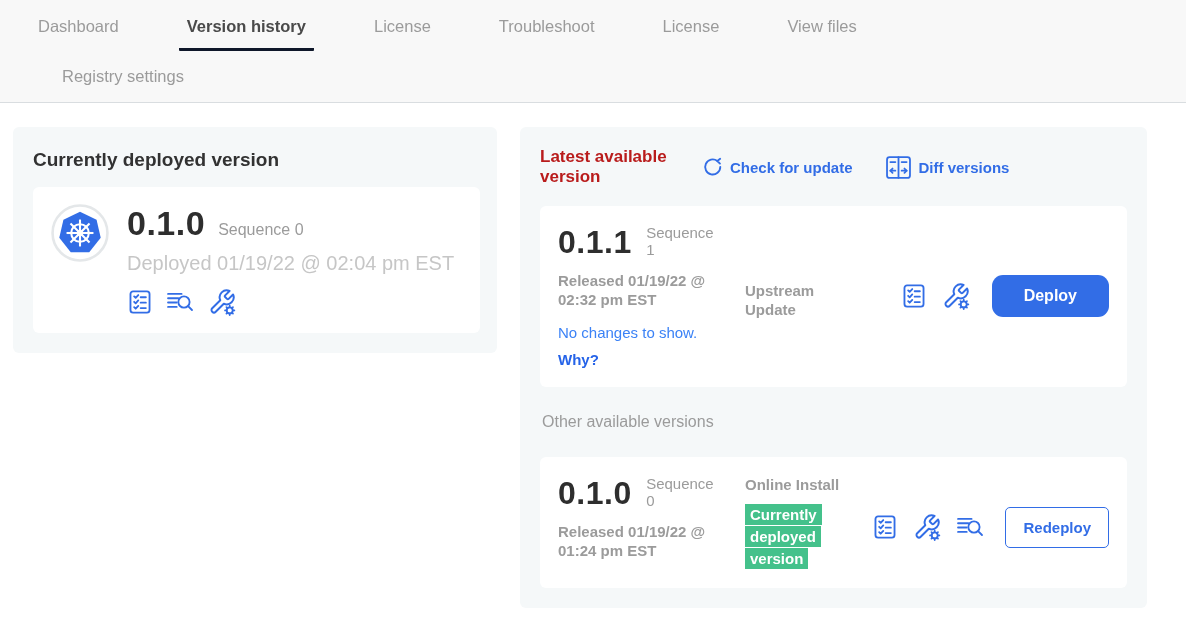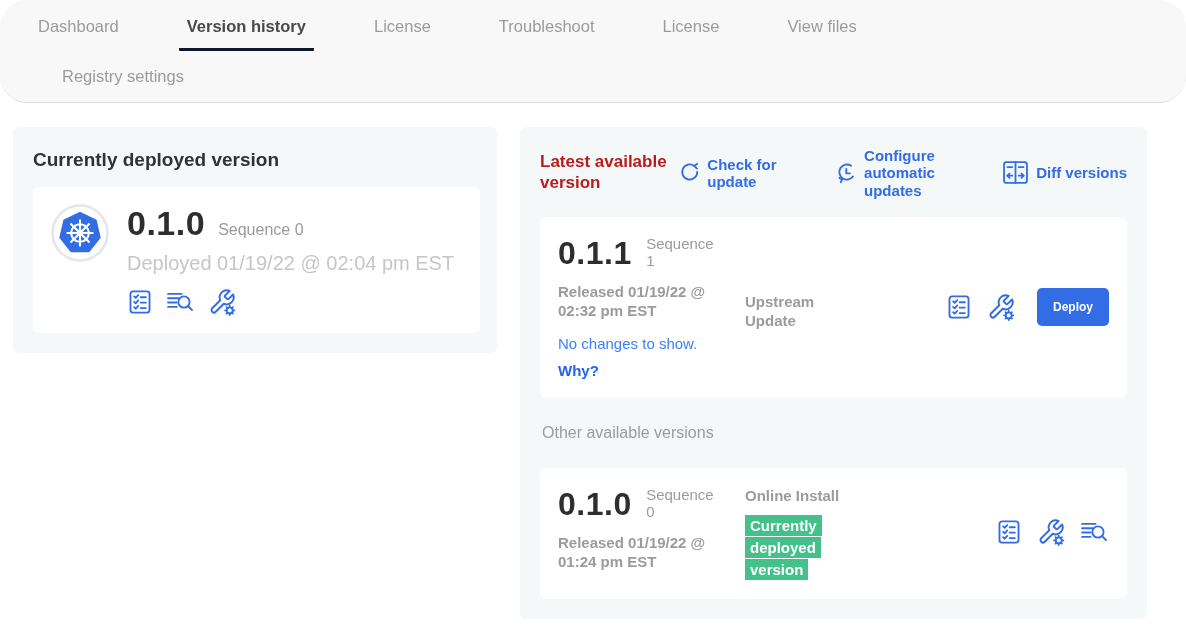--- a/index.html
+++ b/index.html
@@ -1,19 +1,19 @@
 <!DOCTYPE html>
 <html><head>
 <meta charset="utf-8">
 <style>
   * { box-sizing: border-box; margin: 0; padding: 0; }
   html,body { width:1186px; height:640px; background:#fff; font-family:"Liberation Sans", sans-serif; color:#323232; }
 
   
-  .topnav { background:#f8f8f8; border-bottom:1px solid #d9dde0; padding-top:14px;border-radius:27px; }
+  .topnav { background:#f8f8f8; border-bottom:1px solid #d9dde0; padding-top:14px; }
   .tabrow1 { display:flex; align-items:flex-start; padding-left:30px; }
   .tab { font-size:16.5px; color:#9b9b9b; padding:3px 8px 12px 8px; margin-right:52px; cursor:pointer; white-space:nowrap; }
   .tab.active { color:#4a4a4a; font-weight:bold; border-bottom:3px solid #0f172a; border-radius:0 0 1px 1px; }
   .tabrow2 { display:flex; padding:13px 0 16px 54px; }
 
   
   .main { display:flex; align-items:flex-start; gap:23px; padding:24px 16px 0 13px; }
   .panel { background:#f5f8f9; border-radius:6px; }
 
   
@@ -46,21 +46,21 @@
   .released { font-size:15px; font-weight:bold; color:#9b9b9b; margin-top:10px; width:185px; line-height:1.3; }
   .no-changes { font-size:15px; color:#3b82f6; margin-top:14px; }
   .why-link { font-size:15px; font-weight:bold; color:#2563e8; margin-top:10px; display:inline-block; cursor:pointer; }
   .vc-mid { width:110px; flex:0 0 110px; font-size:15px; font-weight:bold; color:#9b9b9b; line-height:1.3; }
   .mid-offset { margin-top:57px; }
   .badge-wrap { width:84px; margin-top:10px; }
   .badge { display:inline; background:#44c18b; color:#fff; font-weight:bold; font-size:15px; line-height:1.45; padding:2px 5px 2px 5px; -webkit-box-decoration-break:clone; box-decoration-break:clone; }
   .vc-right { margin-left:auto; display:flex; align-items:center; gap:15px; align-self:center; }
   .vc-right.top-align { align-self:flex-start; margin-top:32px; }
 
-  .btn-primary { background:#326de6; color:#fff; font-family:"Liberation Sans",sans-serif; font-weight:bold; font-size:12px; border:none; border-radius:5px; padding:12px 16px; margin-left:7px; cursor:pointer; }
+  .btn-primary { background:#326de6; color:#fff; font-family:"Liberation Sans",sans-serif; font-weight:bold; font-size:16px; border:none; border-radius:11px; padding:12px 32px; margin-left:7px; cursor:pointer; }
   .btn-outline { background:#fff; color:#326de6; font-family:"Liberation Sans",sans-serif; font-weight:bold; font-size:15px; border:1.5px solid #326de6; border-radius:5px; padding:11px 17px; margin-left:5px; cursor:pointer; }
 
   .other-title { font-size:16px; color:#9b9b9b; margin:26px 0 26px 2px; }
 </style>
 </head>
 <body>
 
 <header class="topnav">
   <div class="tabrow1">
     <div class="tab">Dashboard</div>
@@ -155,30 +155,20 @@
       <div class="hdr-link link-check">
         <span class="vicon">
           <svg width="21" height="23" viewBox="0 0 20 20" fill="none" stroke="currentColor" stroke-width="1.8" stroke-linecap="round" stroke-linejoin="round">
             <path d="M14.6 3.8 A7.2 7.2 0 1 0 17.4 9.4"></path>
             <polyline points="17.3 1.7 14.6 3.8 17.1 6.3"></polyline>
           </svg>
         </span>
         <span class="lbl">Check for update</span>
       </div>
 
-      <div class="hdr-link link-auto">
-        <span class="vicon">
-          <svg width="21" height="23" viewBox="0 0 20 20" fill="none" stroke="currentColor" stroke-width="1.8" stroke-linecap="round" stroke-linejoin="round">
-            <path d="M14.4 3.6 A7.2 7.2 0 1 0 16.2 13.8"></path>
-            <polyline points="3.2 15.2 5.9 16.6 4.6 19.2"></polyline>
-            <polyline points="9.8 6.6 9.8 10.8 13.2 10.8"></polyline>
-          </svg>
-        </span>
-        <span class="lbl">Configure automatic updates</span>
-      </div>
 
       <div class="hdr-link link-diff">
         <span class="vicon">
           <svg width="27" height="25" viewBox="0 0 24 22" fill="none" stroke="currentColor" stroke-width="1.6" stroke-linecap="round" stroke-linejoin="round">
             <rect x="1.8" y="1.8" width="20.4" height="18.4" rx="2.2"></rect>
             <line x1="12" y1="1.8" x2="12" y2="20.2"></line>
             <line x1="4.8" y1="6.2" x2="9.2" y2="6.2"></line>
               <line x1="14.8" y1="6.2" x2="19.2" y2="6.2"></line>
             <line x1="9.2" y1="13.8" x2="4.8" y2="13.8"></line>
               <polyline points="6.7 11.9 4.8 13.8 6.7 15.7"></polyline>
@@ -280,17 +270,18 @@
         <span class="vicon">
           <svg width="29" height="26" viewBox="0 0 26 24" fill="none" stroke="currentColor" stroke-width="1.7" stroke-linecap="round">
             <line x1="1.5" y1="4.5" x2="14" y2="4.5"></line>
               <line x1="1.5" y1="8.5" x2="11" y2="8.5"></line>
             <line x1="1.5" y1="12.5" x2="9.5" y2="12.5"></line>
               <line x1="1.5" y1="16.5" x2="9.5" y2="16.5"></line>
             <circle cx="16.2" cy="12" r="5.2"></circle>
               <line x1="20" y1="15.8" x2="23.6" y2="19.4"></line>
           </svg>
         </span>
+        <button class="btn-outline">Redeploy</button>
       </div>
     </div>
 
   </section>
 </main>
 
 </body></html>

